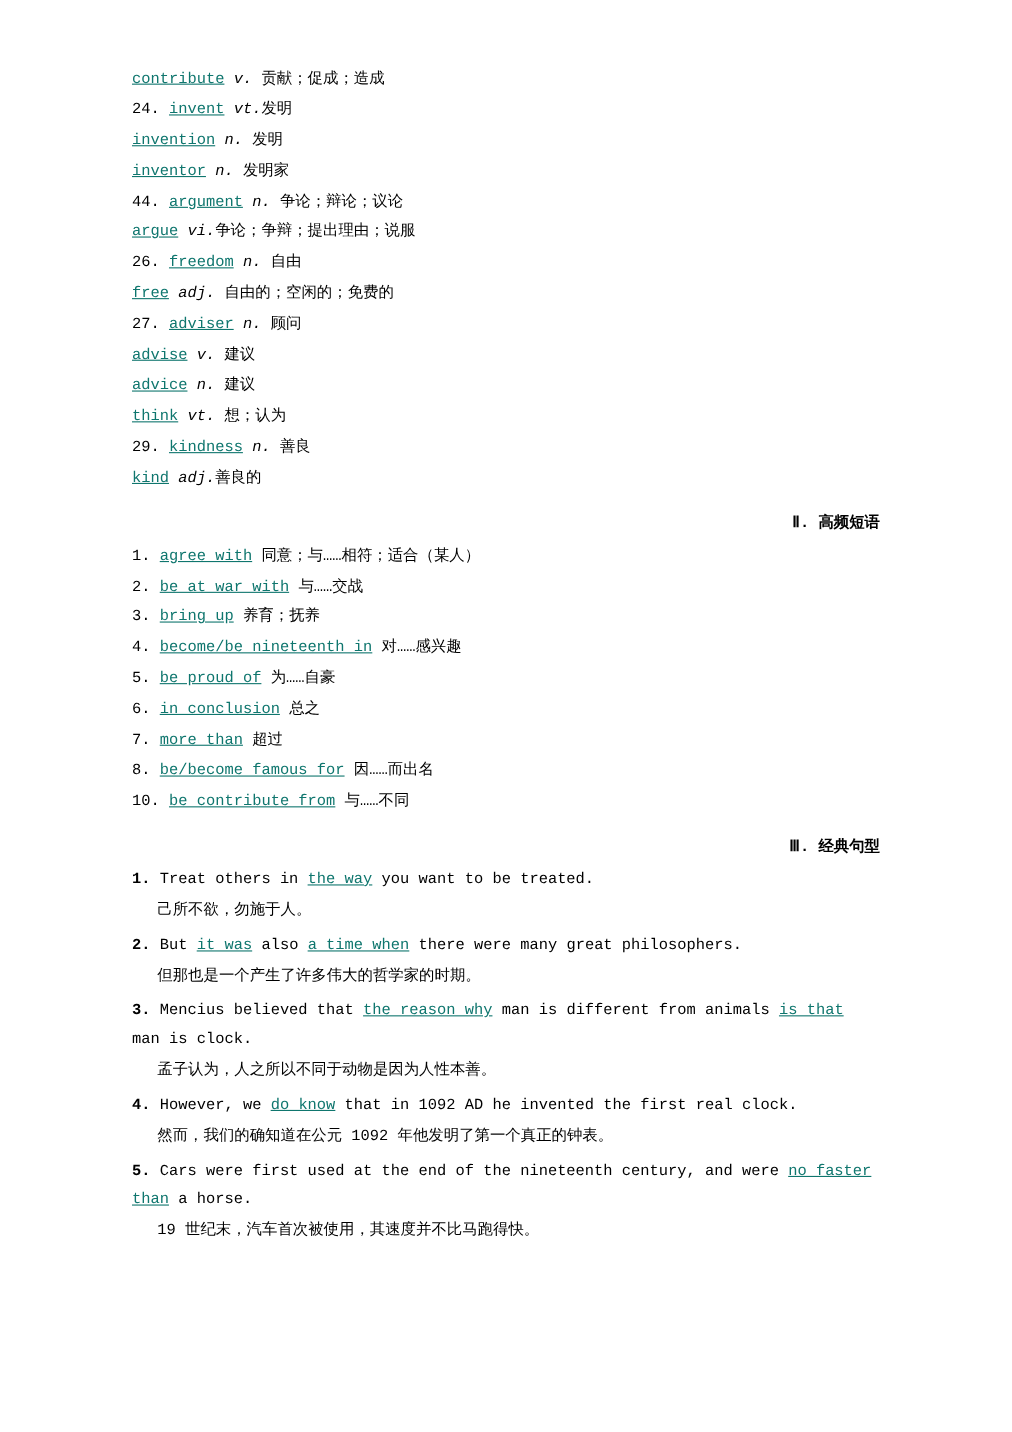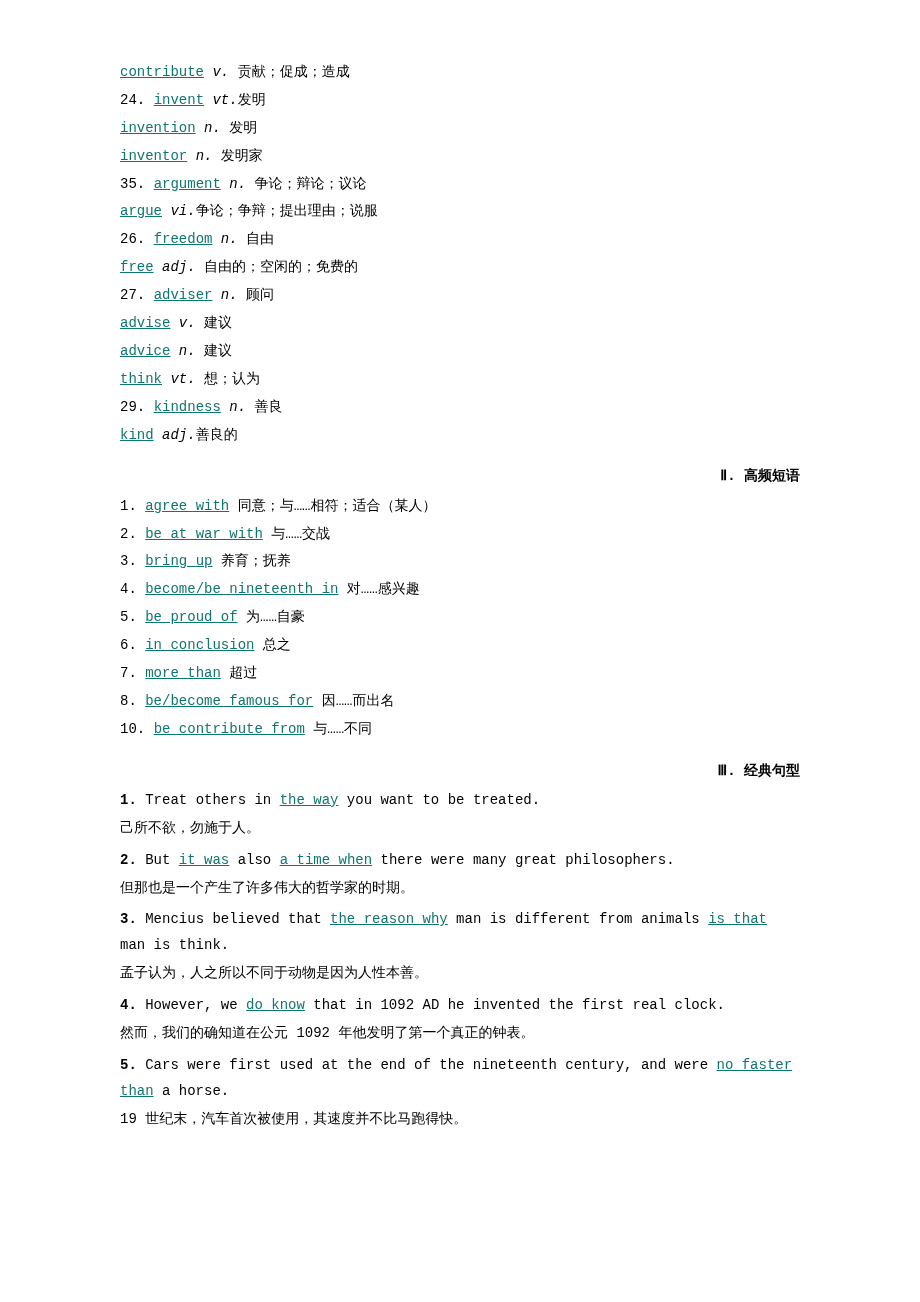--- a/index.html
+++ b/index.html
@@ -33,20 +33,21 @@
       margin-bottom: 4px;
       text-align: right;
     }
     .sentence-line {
       margin-bottom: 2px;
       line-height: 1.85;
     }
     .zh-line {
       margin-bottom: 6px;
       line-height: 1.85;
+      margin-left: 23px;
     }
     .bold-num {
       font-weight: bold;
     }
   </style>
 </head>
 <body>
 
 <div>
 
@@ -65,21 +66,21 @@
     <a>invention</a>
     <span> <span class="italic">n.</span> <span>发明</span></span>
   </div>
 
   <div class="line">
     <a>inventor</a>
     <span> <span class="italic">n.</span> <span>发明家</span></span>
   </div>
 
   <div class="line">
-    <span>35.</span>
+    <span>44.</span>
     <a>argument</a>
     <span> <span class="italic">n.</span> <span>争论；辩论；议论</span></span>
   </div>
 
   <div class="line">
     <a>argue</a>
     <span> <span class="italic">vi.</span><span>争论；争辩；提出理由；说服</span></span>
   </div>
 
   <div class="line">
@@ -196,21 +197,21 @@
   <div class="zh-line">己所不欲，勿施于人。</div>
 
   <div class="sentence-line">
     <span class="bold-num">2.</span>
     <span>But </span><a>it was</a><span> also </span><a>a time when</a><span> there were many great philosophers.</span>
   </div>
   <div class="zh-line">但那也是一个产生了许多伟大的哲学家的时期。</div>
 
   <div class="sentence-line">
     <span class="bold-num">3.</span>
-    <span>Mencius believed that </span><a>the reason why</a><span> man is different from animals </span><a>is that</a><span> man is think.</span>
+    <span>Mencius believed that </span><a>the reason why</a><span> man is different from animals </span><a>is that</a><span> man is clock.</span>
   </div>
   <div class="zh-line">孟子认为，人之所以不同于动物是因为人性本善。</div>
 
   <div class="sentence-line">
     <span class="bold-num">4.</span>
     <span>However, we </span><a>do know</a><span> that in 1092 AD he invented the first real clock.</span>
   </div>
   <div class="zh-line">然而，我们的确知道在公元 1092 年他发明了第一个真正的钟表。</div>
 
   <div class="sentence-line">

